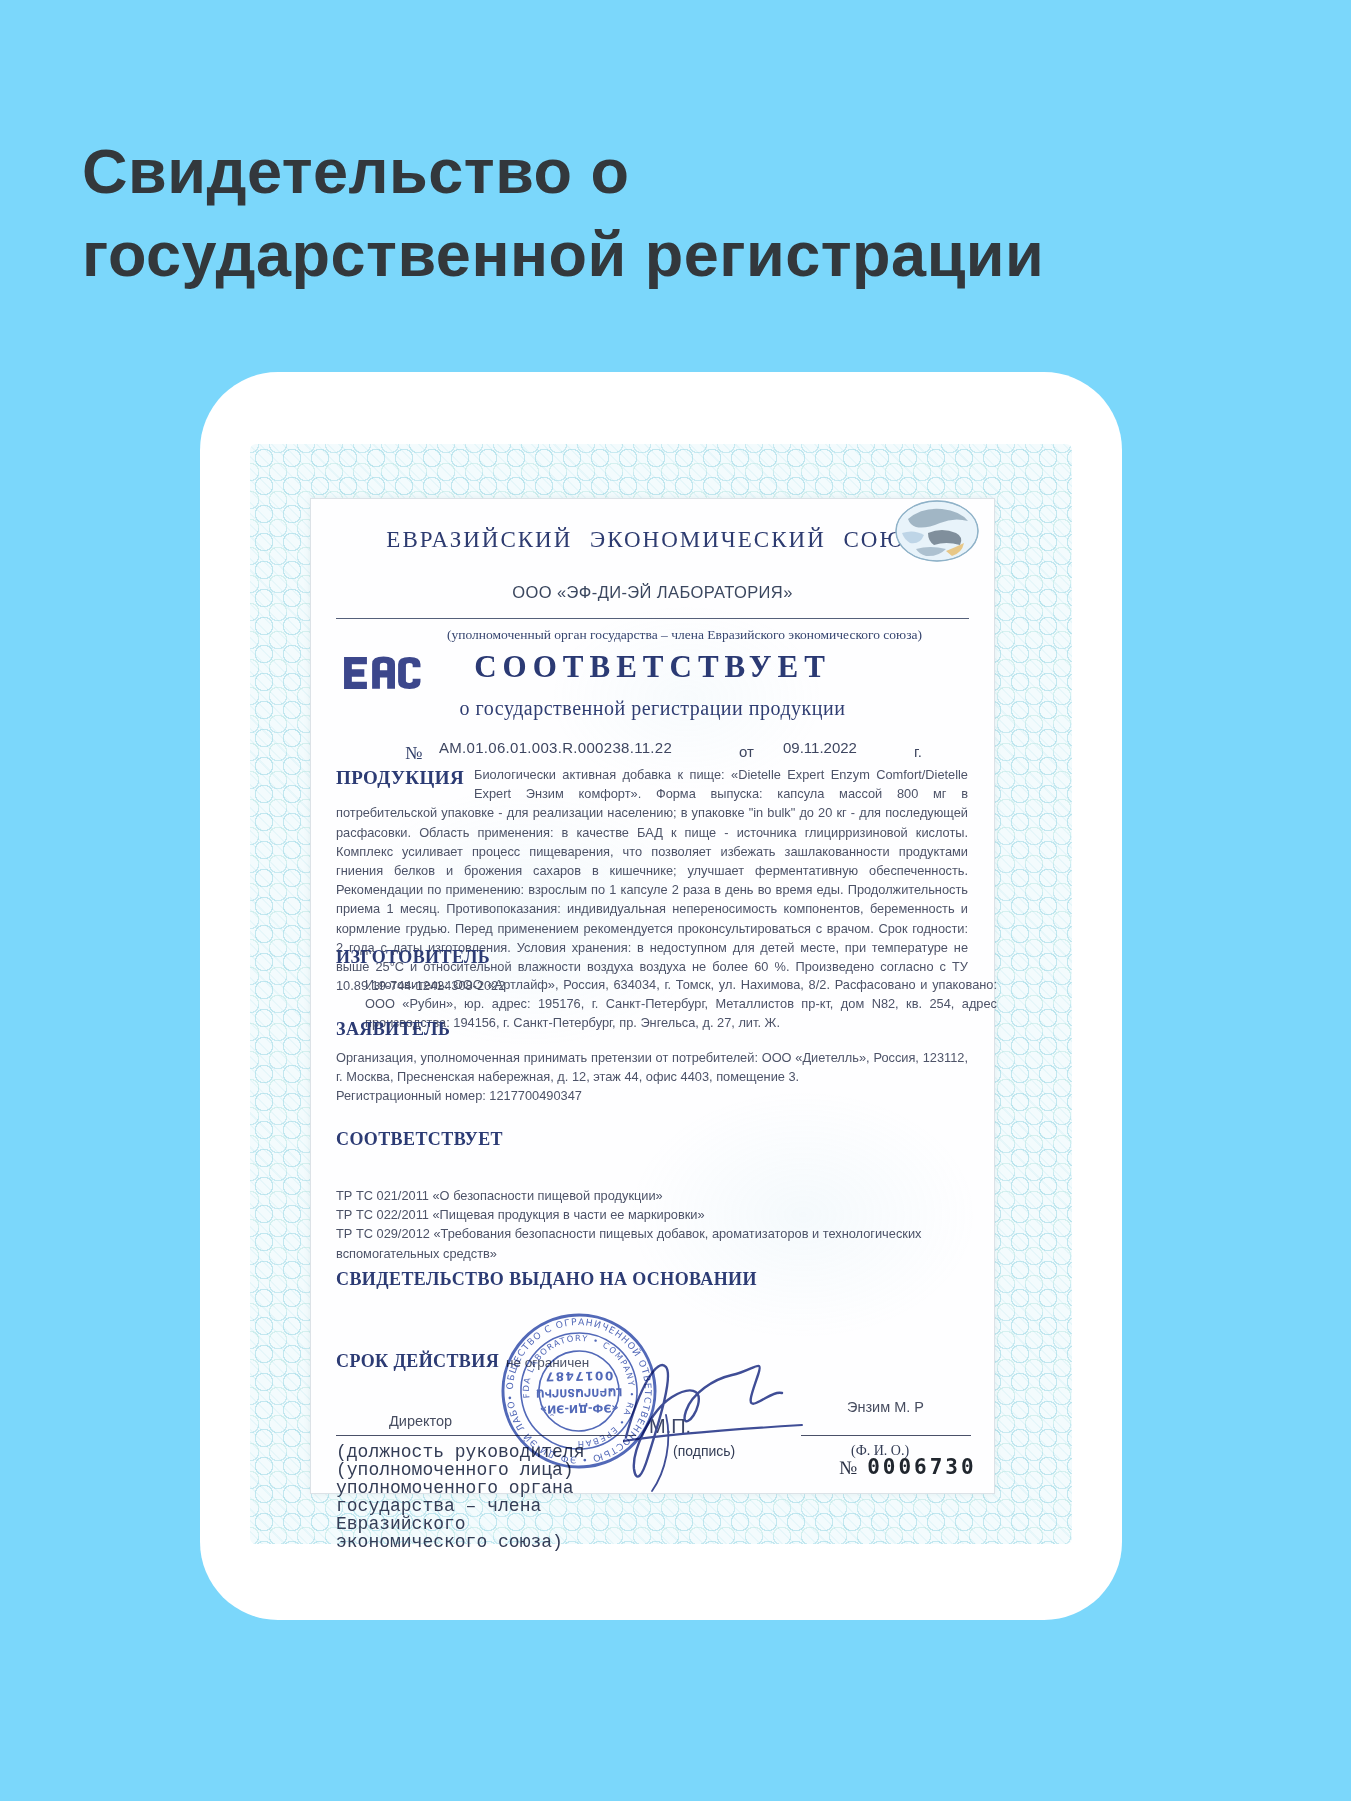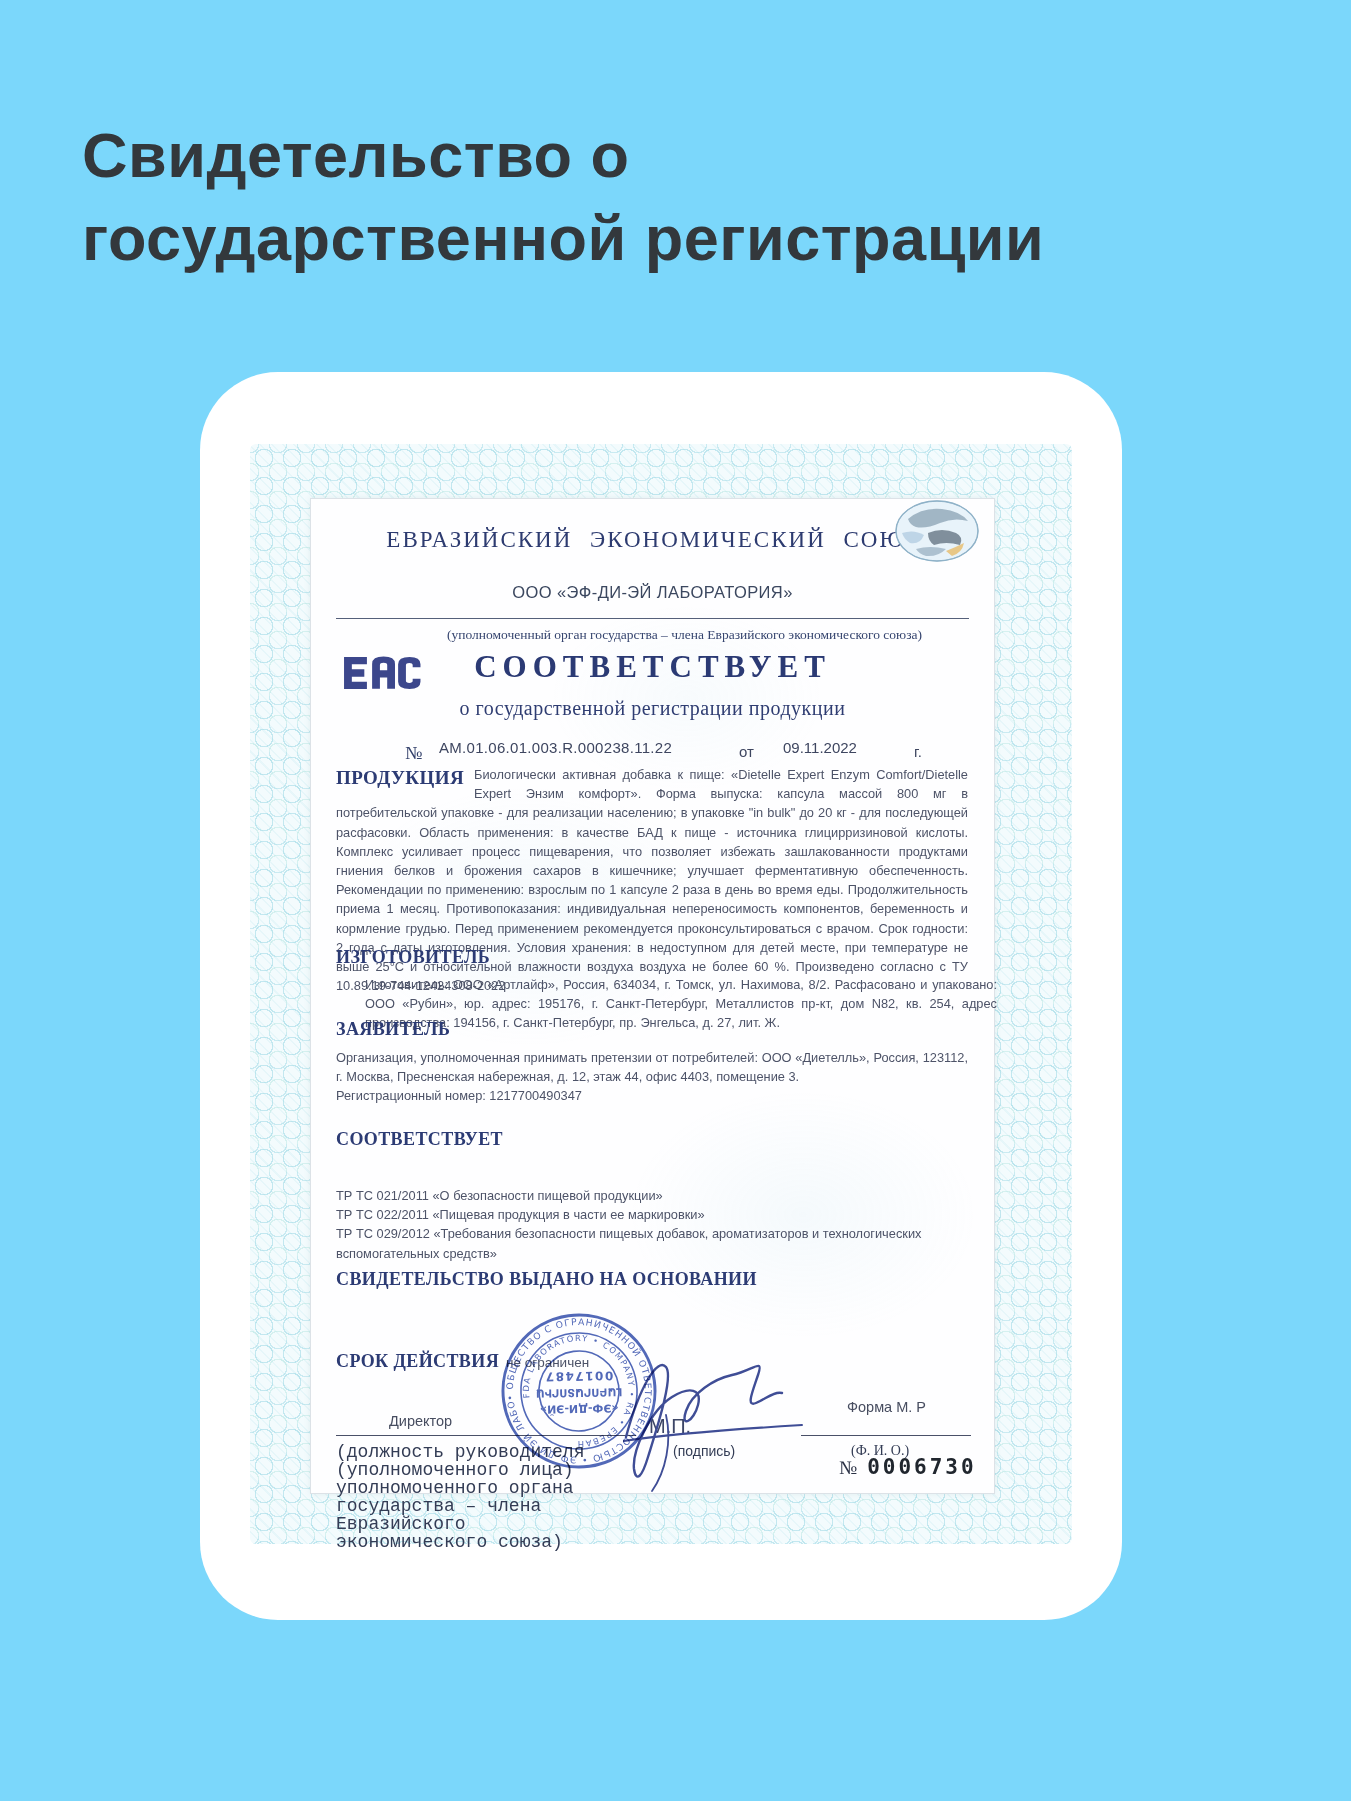--- a/index.html
+++ b/index.html
@@ -4,21 +4,21 @@
 <style>
   html,body{margin:0;padding:0;}
   body{
     width:1351px;height:1801px;
     background:#7bd7fb;
     position:relative;
     overflow:hidden;
     font-family:"Liberation Sans", sans-serif;
   }
   .page-title{
-    position:absolute;left:82px;top:72px;width:1230px;
+    position:absolute;left:82px;top:88px;width:1230px;
     font-family:"Liberation Sans", sans-serif;
     font-weight:bold;
     font-size:63px;line-height:83px;
     color:#33383c;
     letter-spacing:0.5px;
   }
   .card{
     position:absolute;left:200px;top:372px;width:922px;height:1248px;
     background:#ffffff;border-radius:78px;
   }
@@ -201,21 +201,21 @@
 
       <div class="block sec-heading basis-heading">СВИДЕТЕЛЬСТВО ВЫДАНО НА ОСНОВАНИИ</div>
 
       <div class="block sec-heading validity-heading">СРОК ДЕЙСТВИЯ</div>
       <div class="validity-value">не ограничен</div>
 
       <div class="sig-line-left"></div>
       <div class="sig-line-right"></div>
       <div class="position-label">Директор</div>
       <div class="mp-label">М.П.</div>
-      <div class="name-label">Форма М. Р</div>
+      <div class="name-label">Энзим М. Р</div>
       <div class="position-caption">(должность руководителя (уполномоченного лица) уполномоченного органа государства – члена Евразийского экономического союза)</div>
       <div class="sign-caption">(подпись)</div>
       <div class="fio-caption">(Ф. И. О.)</div>
 
       <div class="blank-no">
         <span class="no-sign">№</span><span>0006730</span>
       </div>
 
       <svg class="signature" viewBox="0 0 240 150">
         <g fill="none" stroke="#3f4d96" stroke-width="2.4" stroke-linecap="round">

